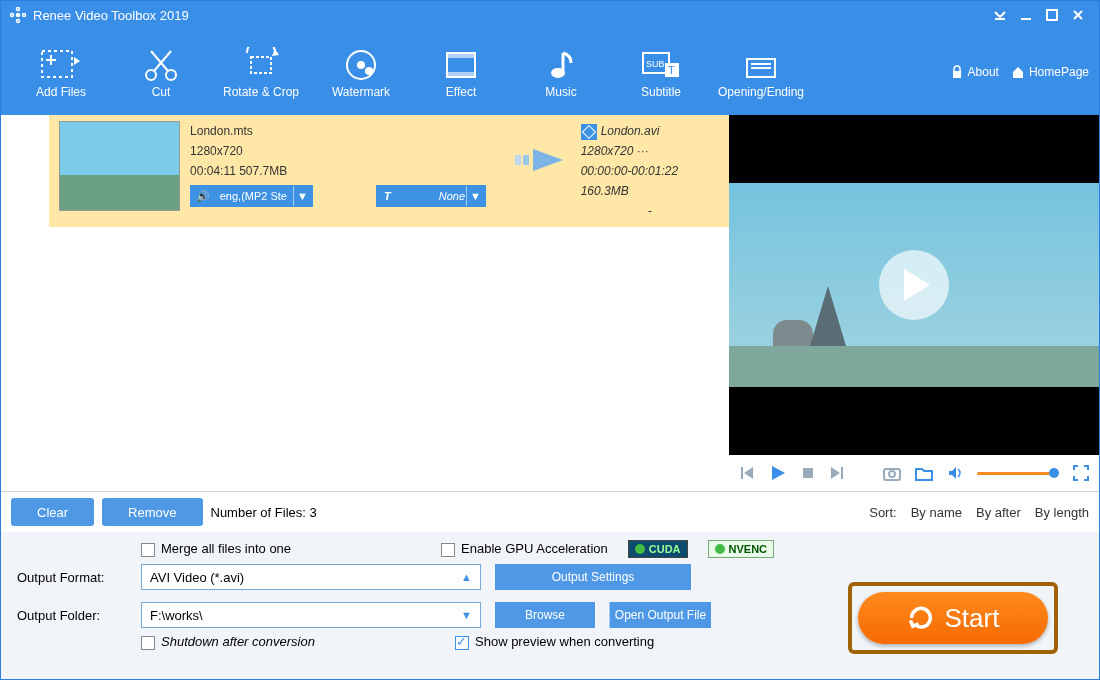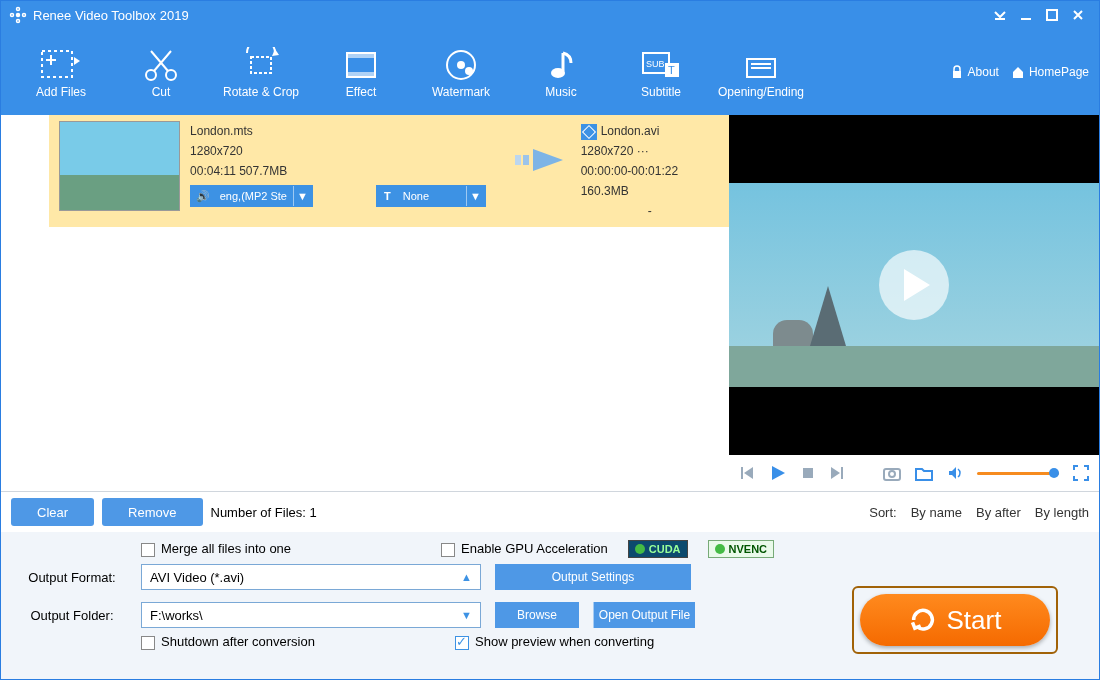--- a/index.html
+++ b/index.html
@@ -17,21 +17,21 @@
 .linkright { display:flex; align-items:center; gap:4px; margin-left:12px; cursor:pointer; font-size:12px; }
 
 .body { display:flex; height:calc(680px - 28px - 86px - 190px); }
 .left { flex:1; background:#fff; overflow:auto;padding-left:48px; }
 .right { width:370px; background:#000; position:relative; display:flex; flex-direction:column; }
 
 .filerow { background:#ffe8a7; display:flex; padding:6px 10px; min-height:110px; }
 .thumb { width:130px; height:90px; background:linear-gradient(#79cbe8 60%,#6a9f82 60%); border:1px solid #999; margin-right:10px; position:relative; }
 .filecol { width:200px; font-size:12px; color:#333; line-height:20px; }
 .arrowcol { width:80px; display:flex; align-items:flex-start; justify-content:center; padding-top:24px; }
-.outcol { font-size:12px; color:#333; line-height:20px; }
+.outcol { font-size:12px; color:#333; line-height:20px;font-style:italic; }
 .tag { display:inline-flex; align-items:center; height:22px; background:#3d92e4; color:#fff; font-size:11px; padding:0 2px; margin-top:4px; }
 .tag .main { padding:0 6px; max-width:100px; overflow:hidden; white-space:nowrap; }
 .tag .dd { width:18px; text-align:center; border-left:1px solid rgba(255,255,255,.5); cursor:pointer; }
 .editicon { display:inline-block; width:16px; height:16px; background:#3d92e4; vertical-align:middle; margin-right:4px; position:relative;}
 .editicon:after { content:''; position:absolute; left:3px; top:3px; width:8px; height:8px; border:1px solid #fff; transform:rotate(45deg); }
 
 .preview { flex:1; display:flex; align-items:center; justify-content:center; position:relative; }
 .preview .sky { position:absolute; inset:20% 0 32% 0; background:linear-gradient(#75c3df,#9ad1e0); }
 .preview .water { position:absolute; inset:68% 0 20% 0; background:#7fa79b; }
 .preview .bldg { position:absolute; bottom:32%; left:22%; width:0; height:0; border-left:18px solid transparent; border-right:18px solid transparent; border-bottom:60px solid #5a6c74; }
@@ -45,25 +45,25 @@
 .vline:after { content:''; position:absolute; right:0; top:-4px; width:10px; height:10px; border-radius:50%; background:#398fe8; }
 
 .bottom { height:190px; border-top:1px solid #d0d6dd; background:#f1f5fa; display:flex; flex-direction:column; }
 .brow1 { height:40px; background:#fff; display:flex; align-items:center; padding:0 10px; gap:8px; font-size:13px; }
 .btnblue { background:#4e98e6; color:#fff; border:none; height:28px; padding:0 26px; font-size:13px; border-radius:3px; cursor:pointer; }
 .brow1 .sort { margin-left:auto; display:flex; gap:14px; color:#333; }
 .brow1 .sort span.lab { color:#333; }
 .brow1 .sort span.opt { cursor:pointer; }
 .brow2 { display:flex; align-items:center; padding:8px 16px 0 140px; gap:20px; font-size:13px; }
 .brow3, .brow4 { display:flex; align-items:center; padding:6px 16px; gap:14px; font-size:13px; }
-.lbl { width:110px; text-align:center; }
+.lbl { width:110px; text-align:left; }
 .combo { flex:0 0 340px; height:26px; border:1px solid #7aa8d6; background:#fff; display:flex; align-items:center; padding:0 8px; justify-content:space-between; cursor:pointer;gap:14px; }
 .combo .arr { color:#3d92e4; font-size:11px; }
 .btnmid { background:#4e98e6; color:#fff; border:none; height:26px; font-size:12px; cursor:pointer; }
-.startwrap { position:absolute; right:42px; bottom:26px; border:2px solid #a16207; padding:6px; border-radius:6px; }
+.startwrap { position:absolute; right:42px; bottom:26px; border:4px solid #a16207; padding:6px; border-radius:6px; }
 .startbtn { width:190px; height:52px; background:linear-gradient(#ff8a1e,#f56a00); border-radius:26px; display:flex; align-items:center; justify-content:center; gap:10px; color:#fff; font-size:26px; cursor:pointer; box-shadow:0 2px 4px rgba(0,0,0,.3);}
 .chk { width:14px; height:14px; border:1px solid #888; display:inline-block; vertical-align:middle; margin-right:6px; background:#fff; cursor:pointer; position:relative;}
 .chk.checked{ border-color:#3d92e4; }
 .chk.checked:after{ content:'✓'; color:#3d92e4; position:absolute; left:0; top:-3px; font-size:13px;}
 .badge { border:1px solid #7a7; background:#eafaea; color:#050; font-size:11px; padding:2px 6px; font-weight:bold; display:inline-flex; align-items:center; gap:4px;}
 .badge.dark { background:#0c4a6e; color:#9f9; border-color:#444;}
 .greencirc{width:10px;height:10px;border-radius:50%;background:#4b4;display:inline-block;}
 svg { display:block; }
 </style>
 </head>
@@ -134,36 +134,36 @@
           <rect x="10" y="10" width="20" height="16" fill="none" stroke="#fff" stroke-width="2" stroke-dasharray="3 2"></rect>
           <path d="M6 6 a14 14 0 0 1 28 0" fill="none" stroke="#fff" stroke-width="2"></path>
           <path d="M34 2 l4 6 l-7 1 z" fill="#fff"></path>
         </svg>
       </span>
     <span>Rotate &amp; Crop</span>
   </div>
   <div class="tool">
     <span class="ticon">
         <svg width="40" height="36">
+          <circle cx="20" cy="18" r="14" fill="none" stroke="#fff" stroke-width="2"></circle>
+          <circle cx="20" cy="18" r="4" fill="#fff"></circle>
+          <circle cx="28" cy="24" r="4" fill="#fff"></circle>
+        </svg>
+      </span>
+    <span>Watermark</span>
+  </div>
+  <div class="tool">
+    <span class="ticon">
+        <svg width="40" height="36">
           <rect x="6" y="6" width="28" height="24" fill="none" stroke="#fff" stroke-width="2"></rect>
           <rect x="6" y="6" width="28" height="5" fill="#fff" opacity=".6"></rect>
           <rect x="6" y="25" width="28" height="5" fill="#fff" opacity=".6"></rect>
         </svg>
       </span>
     <span>Effect</span>
-  </div>
-  <div class="tool">
-    <span class="ticon">
-        <svg width="40" height="36">
-          <circle cx="20" cy="18" r="14" fill="none" stroke="#fff" stroke-width="2"></circle>
-          <circle cx="20" cy="18" r="4" fill="#fff"></circle>
-          <circle cx="28" cy="24" r="4" fill="#fff"></circle>
-        </svg>
-      </span>
-    <span>Watermark</span>
   </div>
   <div class="tool">
     <span class="ticon">
         <svg width="40" height="36">
           <path d="M22 6 v18" stroke="#fff" stroke-width="3"></path>
           <ellipse cx="17" cy="26" rx="7" ry="5" fill="#fff"></ellipse>
           <path d="M22 6 q8 2 8 10" fill="none" stroke="#fff" stroke-width="3"></path>
         </svg>
       </span>
     <span>Music</span>
@@ -222,21 +222,21 @@
             <span style="padding:0 4px;">🔊</span>
             <span class="main">eng,(MP2 Ste</span>
             <span class="dd">▼</span>
           </span>
         </div>
       </div>
       <div class="outcol" style="width:140px;">
         <div>&nbsp;</div><div>&nbsp;</div><div>&nbsp;</div>
         <span class="tag" style="width:110px;">
           <span style="padding:0 6px;font-weight:bold;">T</span>
-          <span class="main" style="flex:1;">None</span>
+          <span class="main" style="flex:1;margin-left:36px;">None</span>
           <span class="dd">▼</span>
         </span>
       </div>
       <div class="arrowcol">
         <svg width="60" height="30">
             <rect x="2" y="10" width="6" height="10" fill="#bcd6ef"></rect>
             <rect x="10" y="10" width="6" height="10" fill="#9cc4ea"></rect>
             <path d="M20 4 L20 26 L50 15 Z" fill="#7db4e6"></path>
           </svg>
       </div>
@@ -306,21 +306,21 @@
           </svg>
         </span>
     </div>
   </div>
 </div>
 
 <div class="bottom">
   <div class="brow1">
     <button class="btnblue">Clear</button>
     <button class="btnblue">Remove</button>
-    <span>Number of Files:  1</span>
+    <span>Number of Files:  3</span>
     <div class="sort">
       <span class="lab">Sort:</span>
       <span class="opt">By name</span>
       <span class="opt">By after</span>
       <span class="opt">By length</span>
     </div>
   </div>
   <div class="brow2">
     <label><span class="chk"></span><span>Merge all files into one</span></label>
     <span style="width:110px;"></span>
@@ -341,26 +341,26 @@
       <span class="arr">▲</span>
     </div>
     <button class="btnmid" style="width:196px;">Output Settings</button>
   </div>
   <div class="brow4">
     <span class="lbl">Output Folder:</span>
     <div class="combo">
       <span>F:\works\</span>
       <span class="arr">▼</span>
     </div>
-    <button class="btnmid" style="width:84px;">Browse</button>
+    <button class="btnmid" style="width:100px;">Browse</button>
     <button class="btnmid" style="width:102px;border-left:1px solid rgba(255,255,255,.5);">Open Output File</button>
   </div>
   <div class="brow4" style="padding-top:0;">
     <span class="lbl"></span>
-    <label style="flex:0 0 300px;"><span class="chk"></span><span>Shutdown after conversion</span></label>
+    <label style="flex:0 0 300px;font-style:italic;"><span class="chk"></span><span>Shutdown after conversion</span></label>
     <label><span class="chk checked"></span><span>Show preview when converting</span></label>
   </div>
 
   <div class="startwrap">
     <div class="startbtn">
       <span>
           <svg width="28" height="28" viewBox="0 0 24 24">
             <path d="M4 12 a8 8 0 1 1 3 6" fill="none" stroke="#fff" stroke-width="3"></path>
             <path d="M3 14 l2 5 l5 -2" fill="none" stroke="#fff" stroke-width="3"></path>
           </svg>

